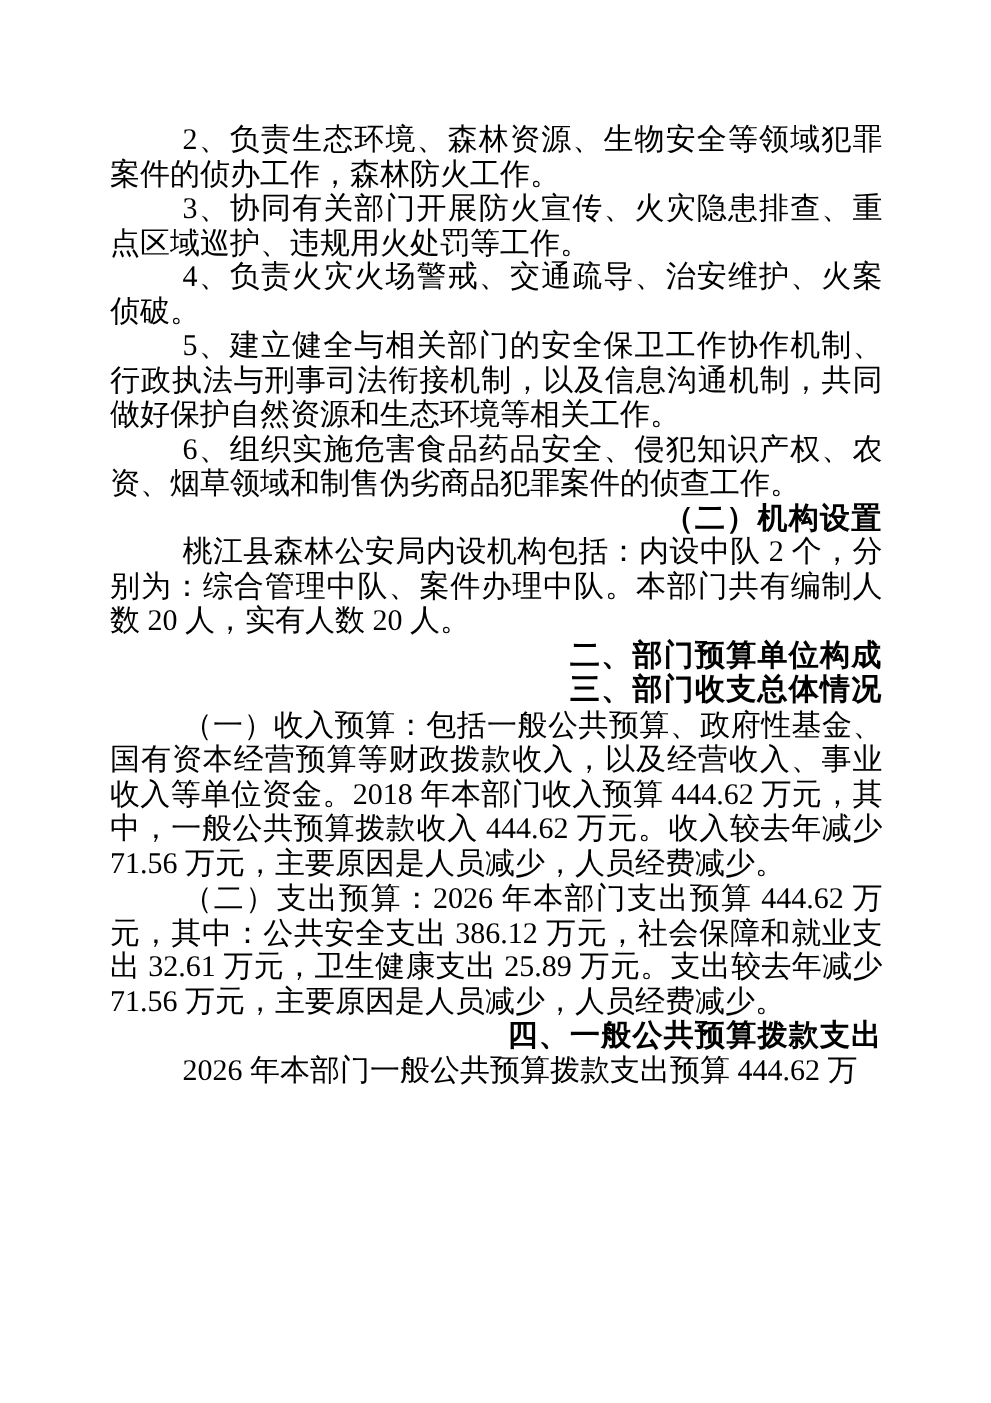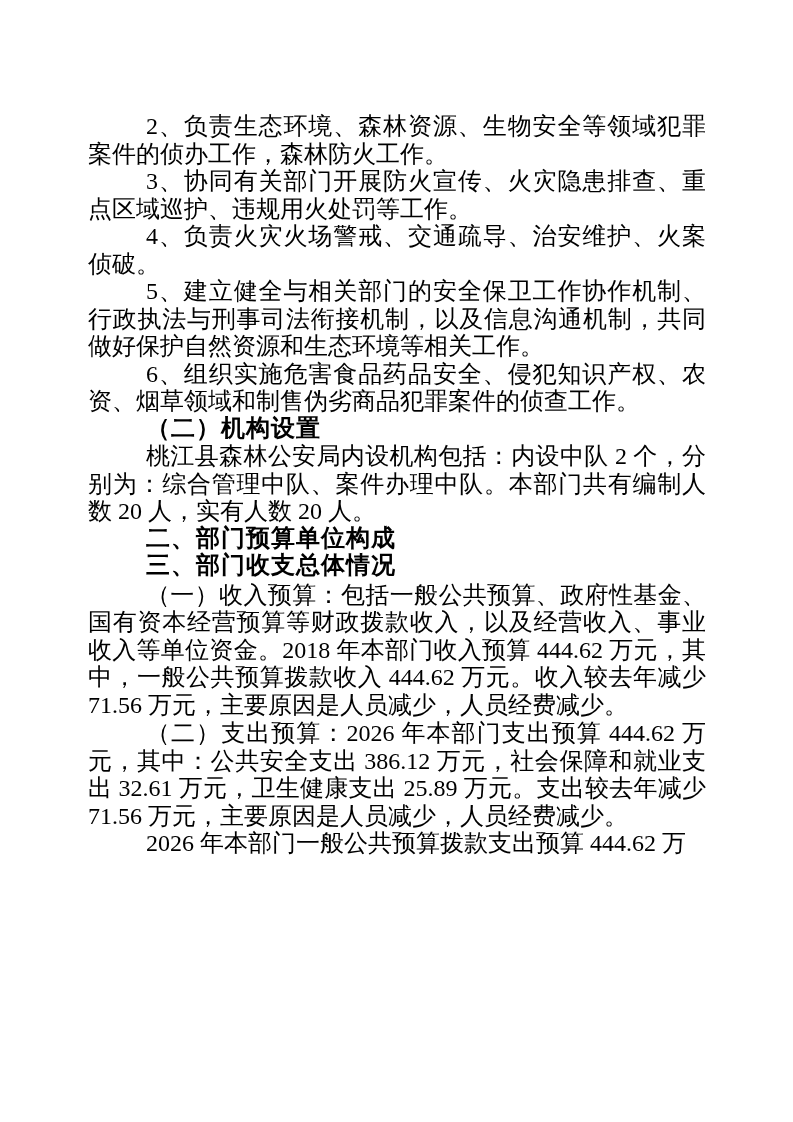--- a/index.html
+++ b/index.html
@@ -12,37 +12,37 @@
     width: 793px;
     height: 1122px;
     margin: 0 auto;
     background: #ffffff;
     overflow: hidden;
     font-family: "Liberation Serif", "DejaVu Serif", serif;
     color: #000000;
   }
   .content {
     position: absolute;
-    top: 113px;
+    top: 99px;
     left: 88px;
     width: 618px;
     font-size: 24px;
     line-height: 27.5px;
   }
   .content p {
     margin: 0;
     padding: 0;
     text-align: justify;
     text-indent: 58px;
     word-break: break-all;
   }
   .content p.heading {
     font-weight: 700;
-    text-align: left;
-    font-family: Liberation Mono, monospace;
+    text-align: right;
+    font-family: Liberation Serif, serif;
     letter-spacing: 1px;
   }
   .content .lead {
     font-weight: 400;
     font-family: "Liberation Sans", "DejaVu Sans", sans-serif;
   }
 </style>
 </head>
 <body>
 
@@ -66,17 +66,18 @@
 
     <p class="heading">二、部门预算单位构成</p>
 
 
     <p class="heading">三、部门收支总体情况</p>
 
     <p><span class="lead">（一）收入预算：</span><span>包括一般公共预算、政府性基金、国有资本经营预算等财政拨款收入，以及经营收入、事业收入等单位资金。2018 年本部门收入预算 444.62 万元，其中，一般公共预算拨款收入 444.62 万元。收入较去年减少 71.56 万元，主要原因是人员减少，人员经费减少。</span></p>
 
     <p><span class="lead">（二）支出预算：</span><span>2026 年本部门支出预算 444.62 万元，其中：公共安全支出 386.12 万元，社会保障和就业支出 32.61 万元，卫生健康支出 25.89 万元。支出较去年减少 71.56 万元，主要原因是人员减少，人员经费减少。</span></p>
 
+    <p class="heading">四、一般公共预算拨款支出</p>
 
     <p>2026 年本部门一般公共预算拨款支出预算 444.62 万</p>
 
   </div>
 </div>
 
 </body></html>

